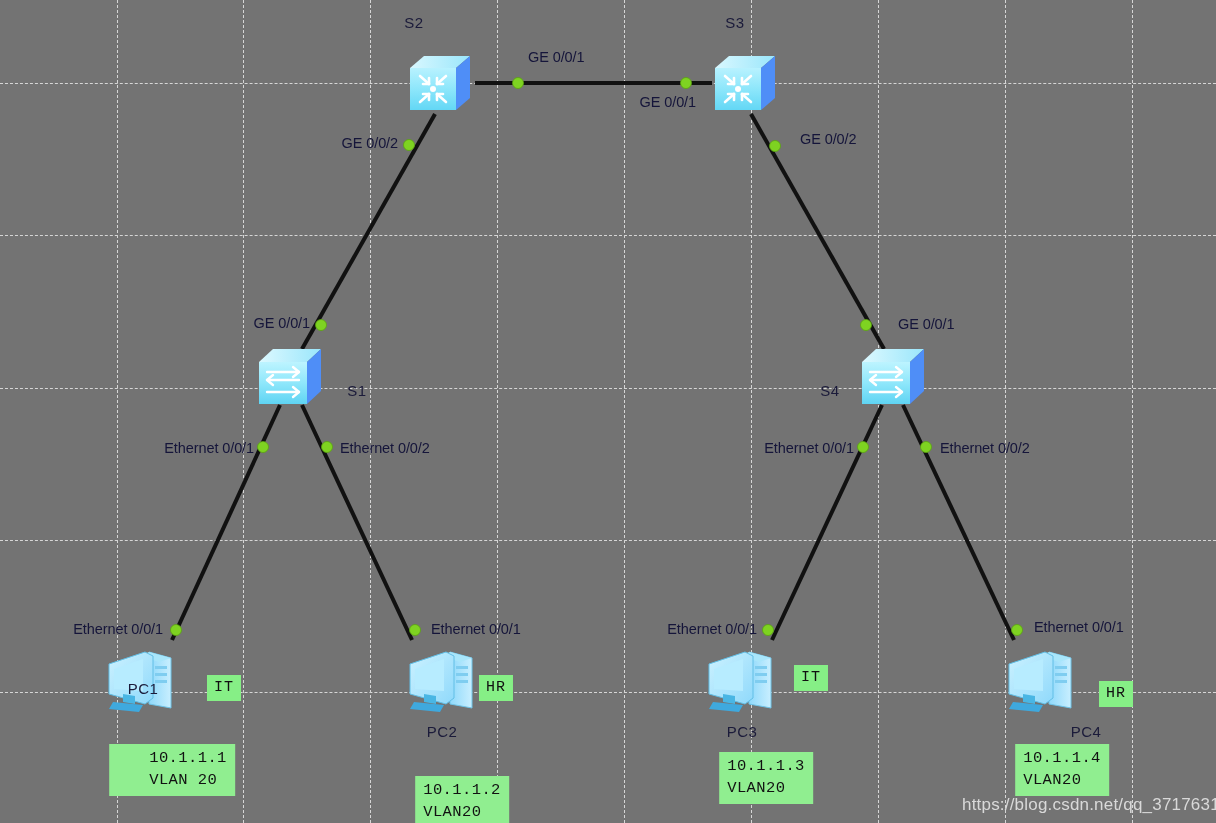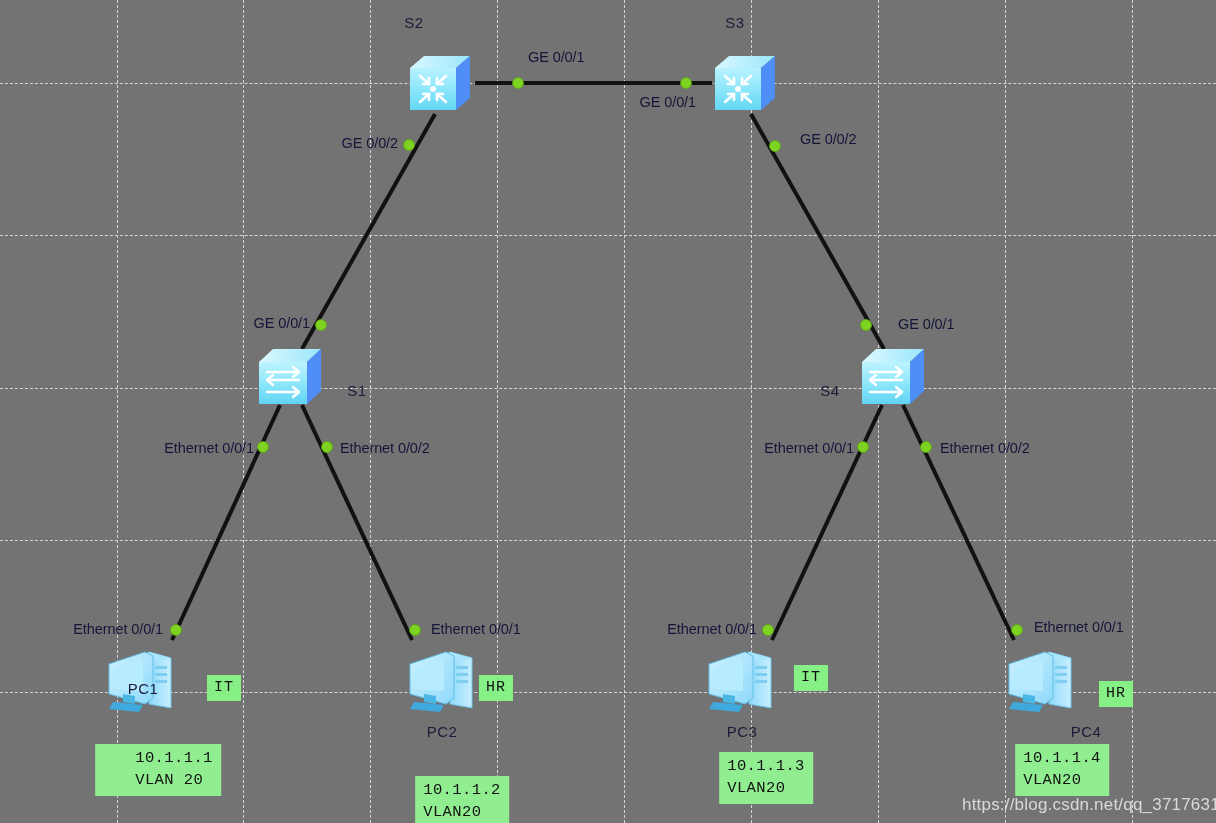--- a/index.html
+++ b/index.html
@@ -319,21 +319,21 @@
     </g>
 
     <polygon points="12,22 48,10 56,14 56,56 48,62 12,52" fill="url(#pcmon)" stroke="#62bfe6" stroke-width="1"></polygon>
     <polygon points="17,27 46,17 46,49 17,47" fill="#b7ecff"></polygon>
 
     <polygon points="26,52 38,54 38,62 26,60" fill="#49b6e4"></polygon>
     <polygon points="16,60 46,63 42,70 12,67" fill="#3fa9de"></polygon>
   </svg></div>
       <div class="dev-name" style="left: 143px; top: 688px;">PC1</div>
       <div class="dept-badge" style="left: 224px; top: 688px; background: rgb(134, 239, 134);">IT</div>
-      <div class="info-box" style="left: 158px; top: 744px; background: rgb(144, 238, 144); padding-left: 40px;"><span class="ip">10.1.1.1</span><span class="vlan">VLAN 20</span></div>
+      <div class="info-box" style="left: 172px; top: 744px; background: rgb(144, 238, 144); padding-left: 40px;"><span class="ip">10.1.1.1</span><span class="vlan">VLAN 20</span></div>
       <div class="node-icon" style="left: 441px; top: 683px;">
   <svg width="86" height="78" viewBox="0 0 86 78">
     <defs>
       <linearGradient id="pctower" x1="0" y1="0" x2="1" y2="0">
         <stop offset="0%" stop-color="#8fd9fb"></stop>
         <stop offset="100%" stop-color="#c9efff"></stop>
       </linearGradient>
       <linearGradient id="pcmon" x1="0" y1="0" x2="1" y2="1">
         <stop offset="0%" stop-color="#cdf2ff"></stop>
         <stop offset="100%" stop-color="#8fd9fb"></stop>

